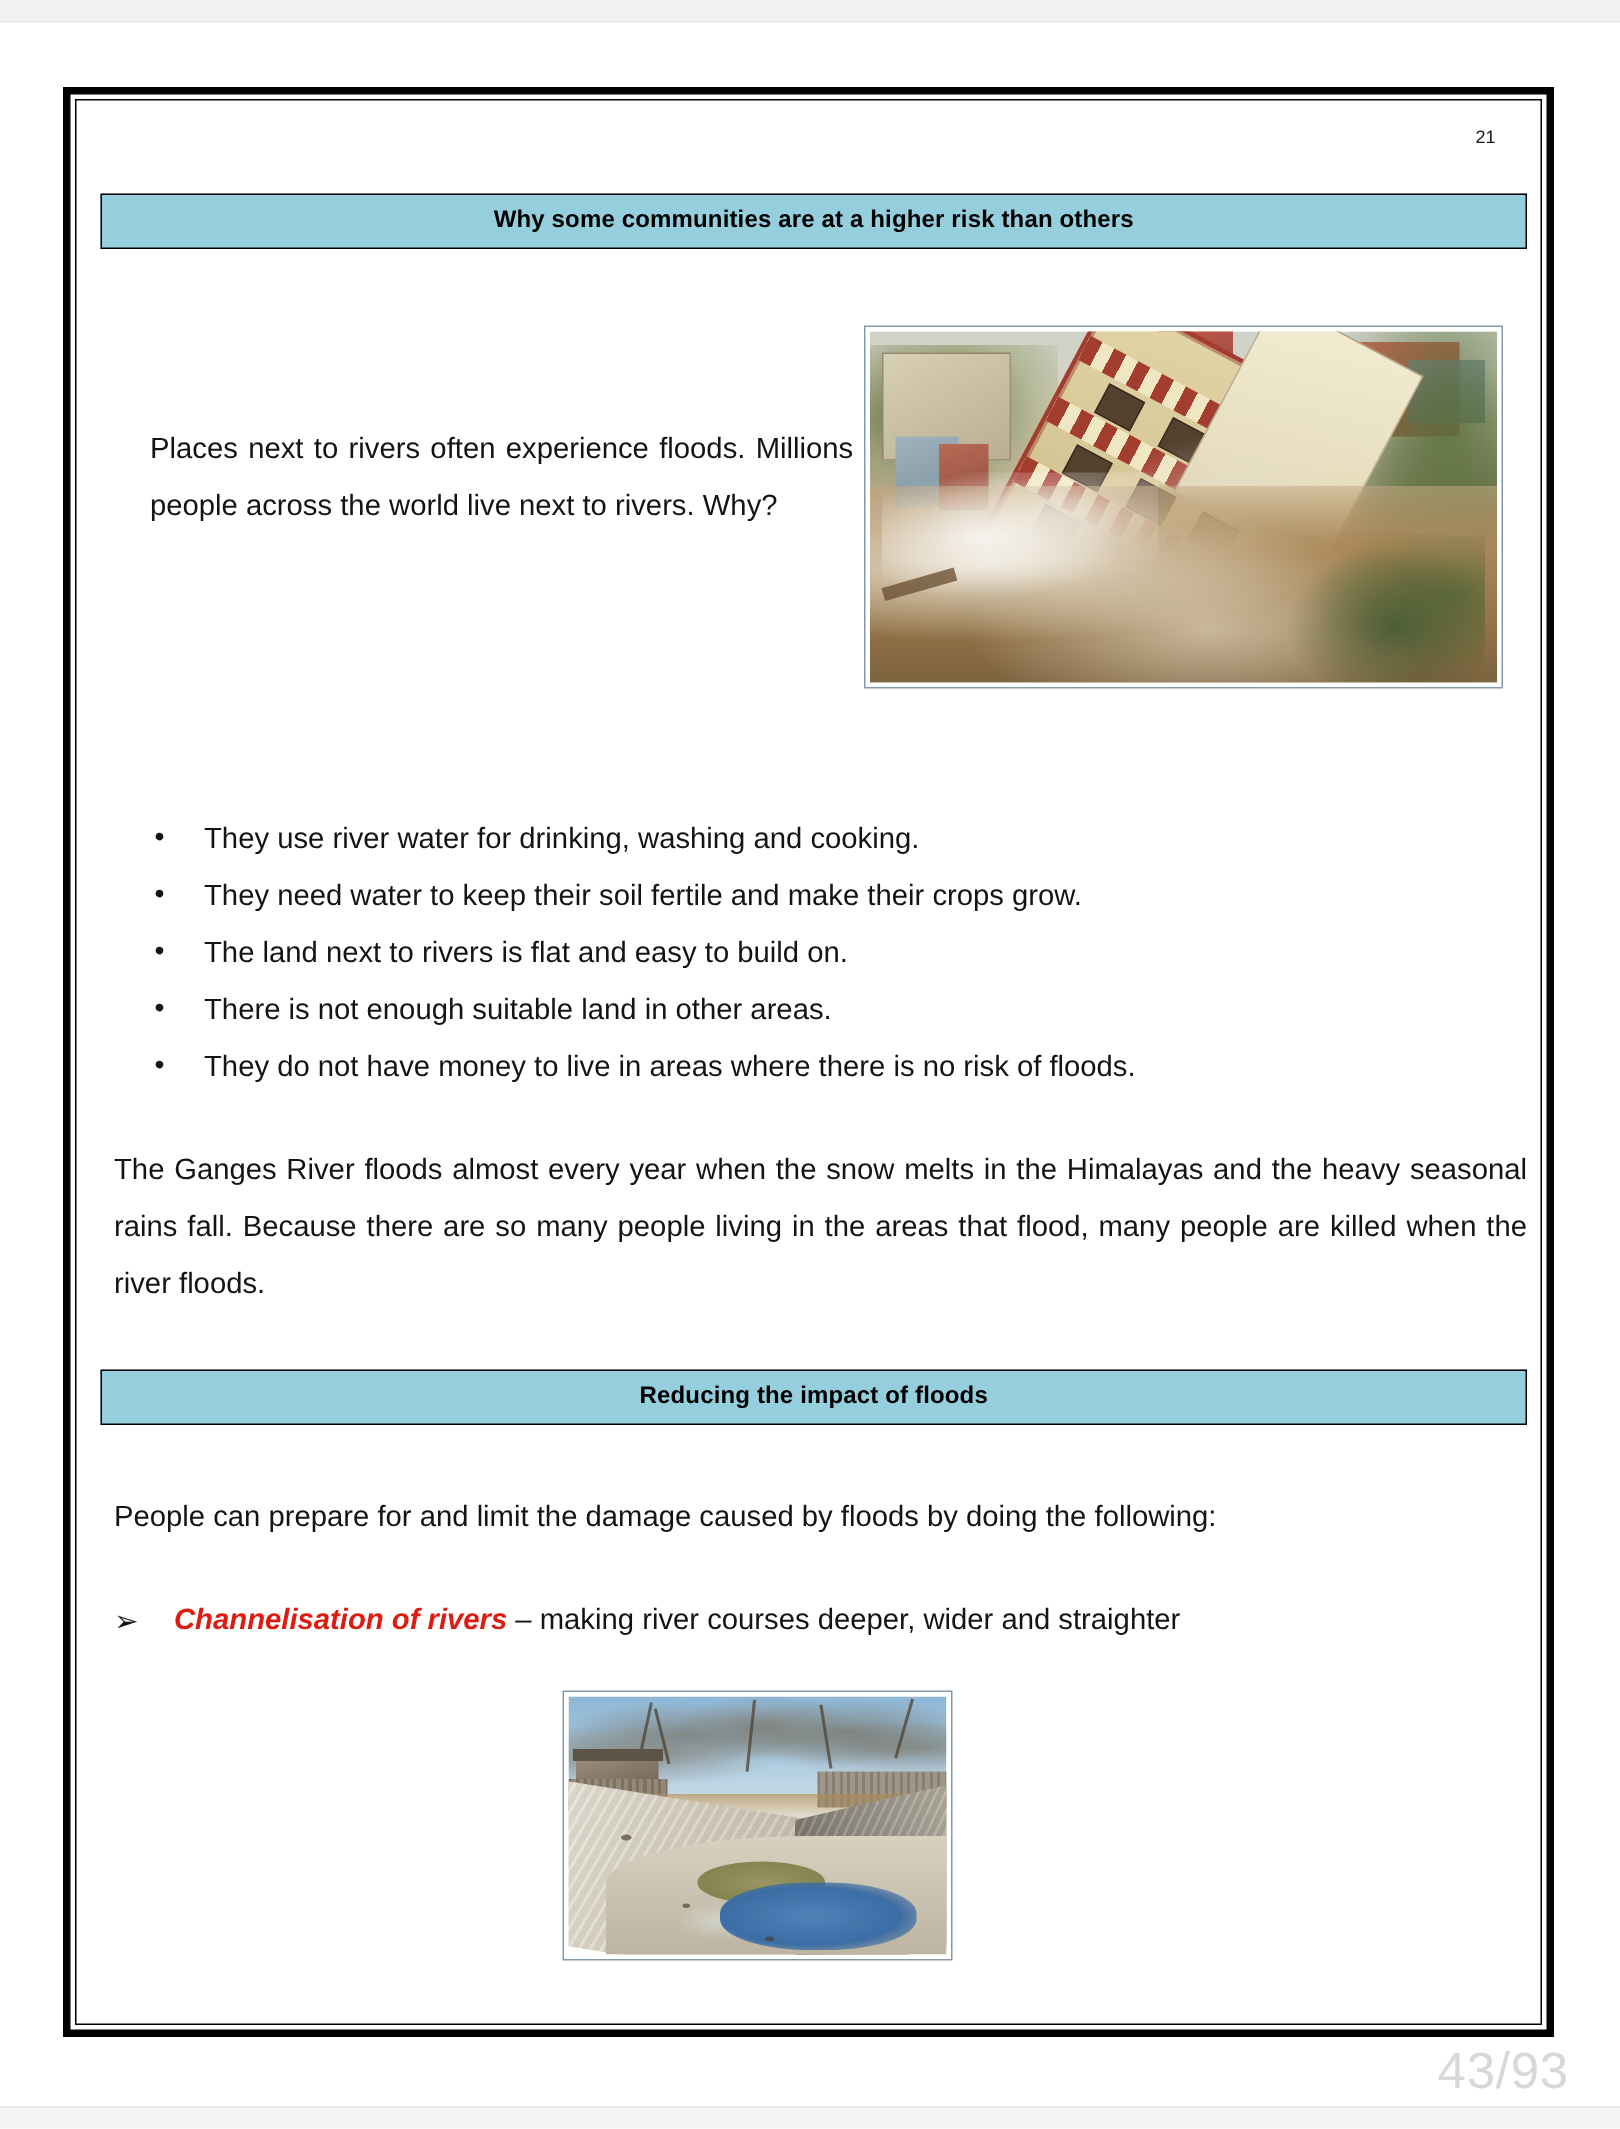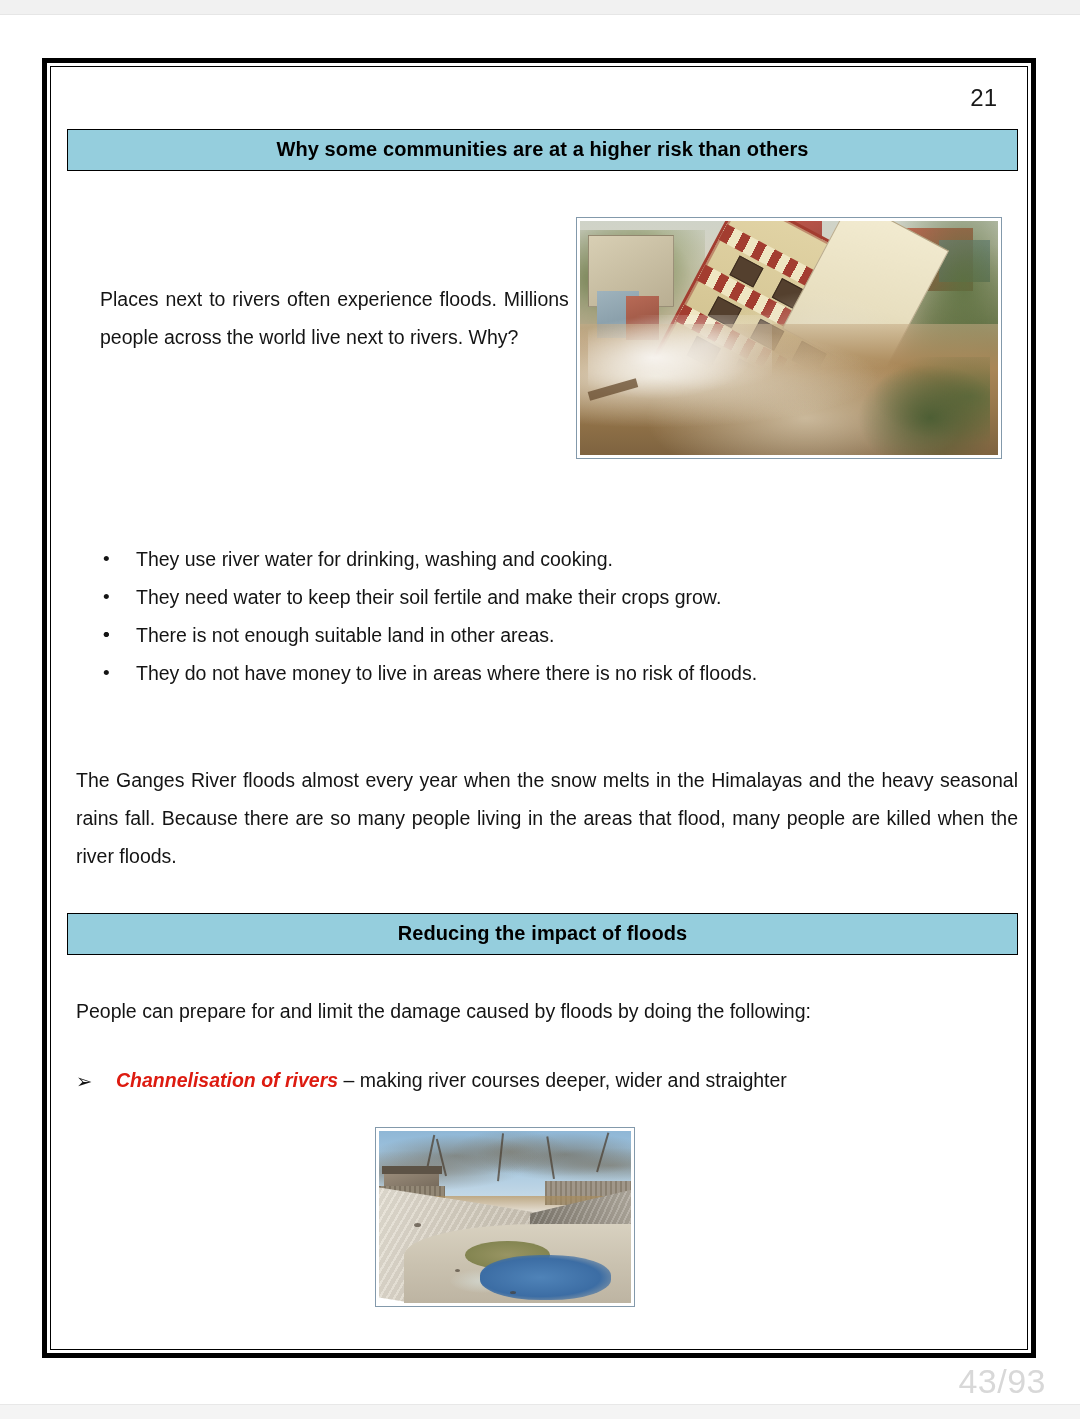--- a/index.html
+++ b/index.html
@@ -70,36 +70,36 @@
     position: absolute;
     left: 0; top: 0;
     width: 100%;
     height: 100%;
   }
 
   .page-number {
     position: absolute;
     top: 17px;
     right: 30px;
-    font-size: 24px;
+    font-size: 12px;
     color: #1a1a1a;
     font-family: "Liberation Sans", sans-serif;
   }
 
   
   .section-banner {
     position: absolute;
     left: 16px;
     width: 951px;
     box-sizing: border-box;
     background: #95cedd;
     border: 1.5px solid #000000;
     text-align: center;
     font-weight: bold;
-    font-size: 20px;
+    font-size: 16px;
     color: #000000;
     letter-spacing: 0.1px;
     padding: 8px 4px 9px 4px;
   }
   #banner-1 { top: 62px; }
   #banner-2 { top: 846px; }
 
   
   .body-text {
     position: absolute;
@@ -538,20 +538,21 @@
         <li>
           <span class="bullet-dot">•</span>
           <span>They use river water for drinking, washing and cooking.</span>
         </li>
         <li>
           <span class="bullet-dot">•</span>
           <span>They need water to keep their soil fertile and make their crops grow.</span>
         </li>
         <li>
           <span class="bullet-dot">•</span>
+          <span>The land next to rivers is flat and easy to build on.</span>
         </li>
         <li>
           <span class="bullet-dot">•</span>
           <span>There is not enough suitable land in other areas.</span>
         </li>
         <li>
           <span class="bullet-dot">•</span>
           <span>They do not have money to live in areas where there is no risk of floods.</span>
         </li>
       </ul>

